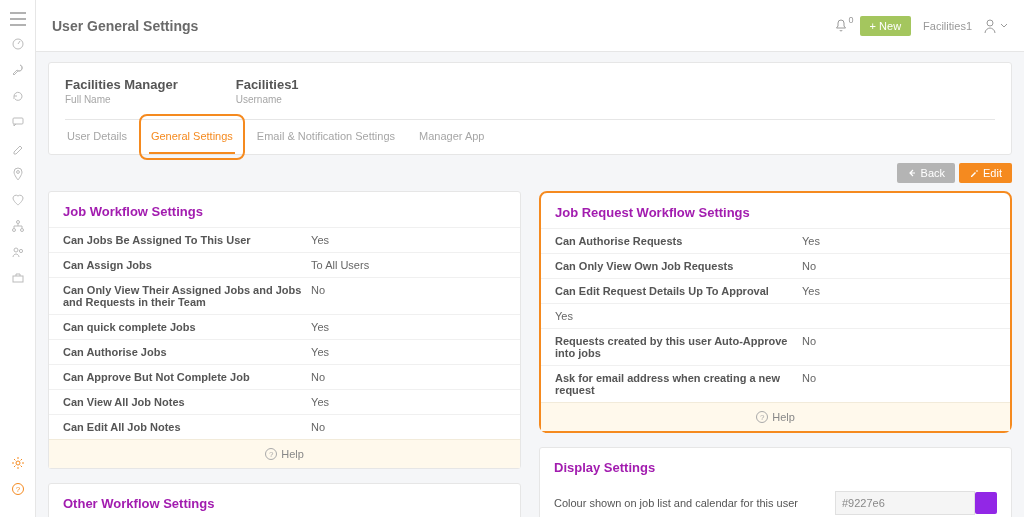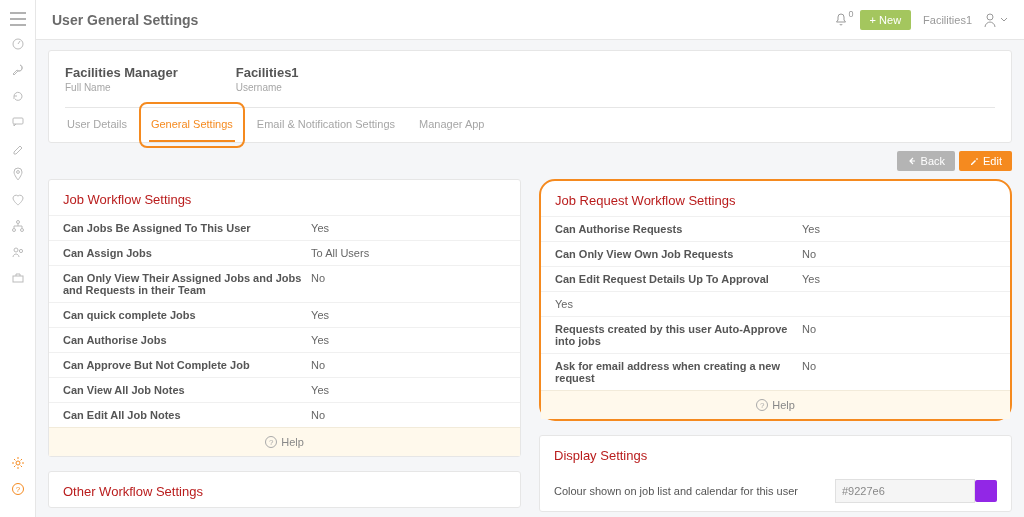--- a/index.html
+++ b/index.html
@@ -35,21 +35,21 @@
     flex-direction: column;
     align-items: center;
     padding-top: 12px;
     gap: 10px;
   }
   .hamburger { cursor: pointer; color: #999; }
   .side-icon { color: #bbb; cursor: pointer; width: 16px; height: 16px; display:flex; align-items:center; justify-content:center; }
   .side-icon.active { color: var(--accent); }
   .main { flex: 1; display: flex; flex-direction: column; background: var(--bg); overflow:hidden; }
   .topbar {
-    height: 40px;
+    height: 52px;
     background: #fff;
     border-bottom: 1px solid var(--border);
     display: flex;
     align-items: center;
     padding: 0 16px;
   }
   .page-title { font-size: 14px; color: #6a6a6a; font-weight: 600; }
   .topbar-spacer { flex: 1; }
   .bell { position: relative; color: #999; margin-right: 12px; }
   .bell sup { position: absolute; top: -4px; right: -6px; font-size: 9px; color:#999; }
@@ -73,32 +73,32 @@
   .tab.active::after { content:""; position:absolute; left:0; right:0; bottom:0; height:2px; background: var(--accent); }
   .tab-highlight {
     position:absolute; top:-6px; left:-10px; right:-10px; bottom:-6px;
     border:2px solid var(--accent); border-radius:8px; pointer-events:none;
   }
   .actions-row { display:flex; justify-content:flex-end; gap:4px; margin: 6px 0 8px 0; }
   .btn-back { background: var(--btn-gray); }
   .btn-edit { background: var(--accent); }
   .two-col { display:flex; gap:18px; }
   .col { flex:1; display:flex; flex-direction:column; gap:14px; }
-  .card-title { font-size: 13px; font-weight: 400; color: #b91c1c; padding: 12px 14px 8px 14px; }
+  .card-title { font-size: 13px; font-weight: 700; color: #a21caf; padding: 12px 14px 8px 14px; }
   .kv-row { display:flex; padding: 6px 14px; border-top: 1px solid #f0f0f0; font-size: 11px; }
   .kv-row:first-of-type { border-top:1px solid #f0f0f0; }
   .kv-label { flex: 0 0 56%; font-weight:600; color:#555; }
   .kv-value { flex:1; color:#666; }
   .help-strip {
     background: var(--help-bg); text-align:center; padding: 8px 0;
     font-size: 11px; color: #888; display:flex; justify-content:center; align-items:center; gap:4px;
     border-top:1px solid #f2ebda; cursor:pointer;
   }
   .qicon { width:12px; height:12px; border:1px solid #aaa; border-radius:50%; display:inline-flex; align-items:center; justify-content:center; font-size:8px; color:#aaa; }
-  .highlight-card { border:2px solid var(--accent); border-radius:16px; }
+  .highlight-card { border:2px solid var(--accent); border-radius:8px; }
   .display-row { display:flex; align-items:center; padding:8px 14px; }
   .display-row .dl { flex:1; font-size:11px; color:#555; }
   .color-input {
     width:140px; height:24px; background:#f5f5f5; border:1px solid #e0e0e0;
     padding:0 6px; font-size:11px; color:#888;
   }
   .swatch { width:22px; height:22px; border-radius:2px; }
   svg { display:block; }
 </style>
 </head>

